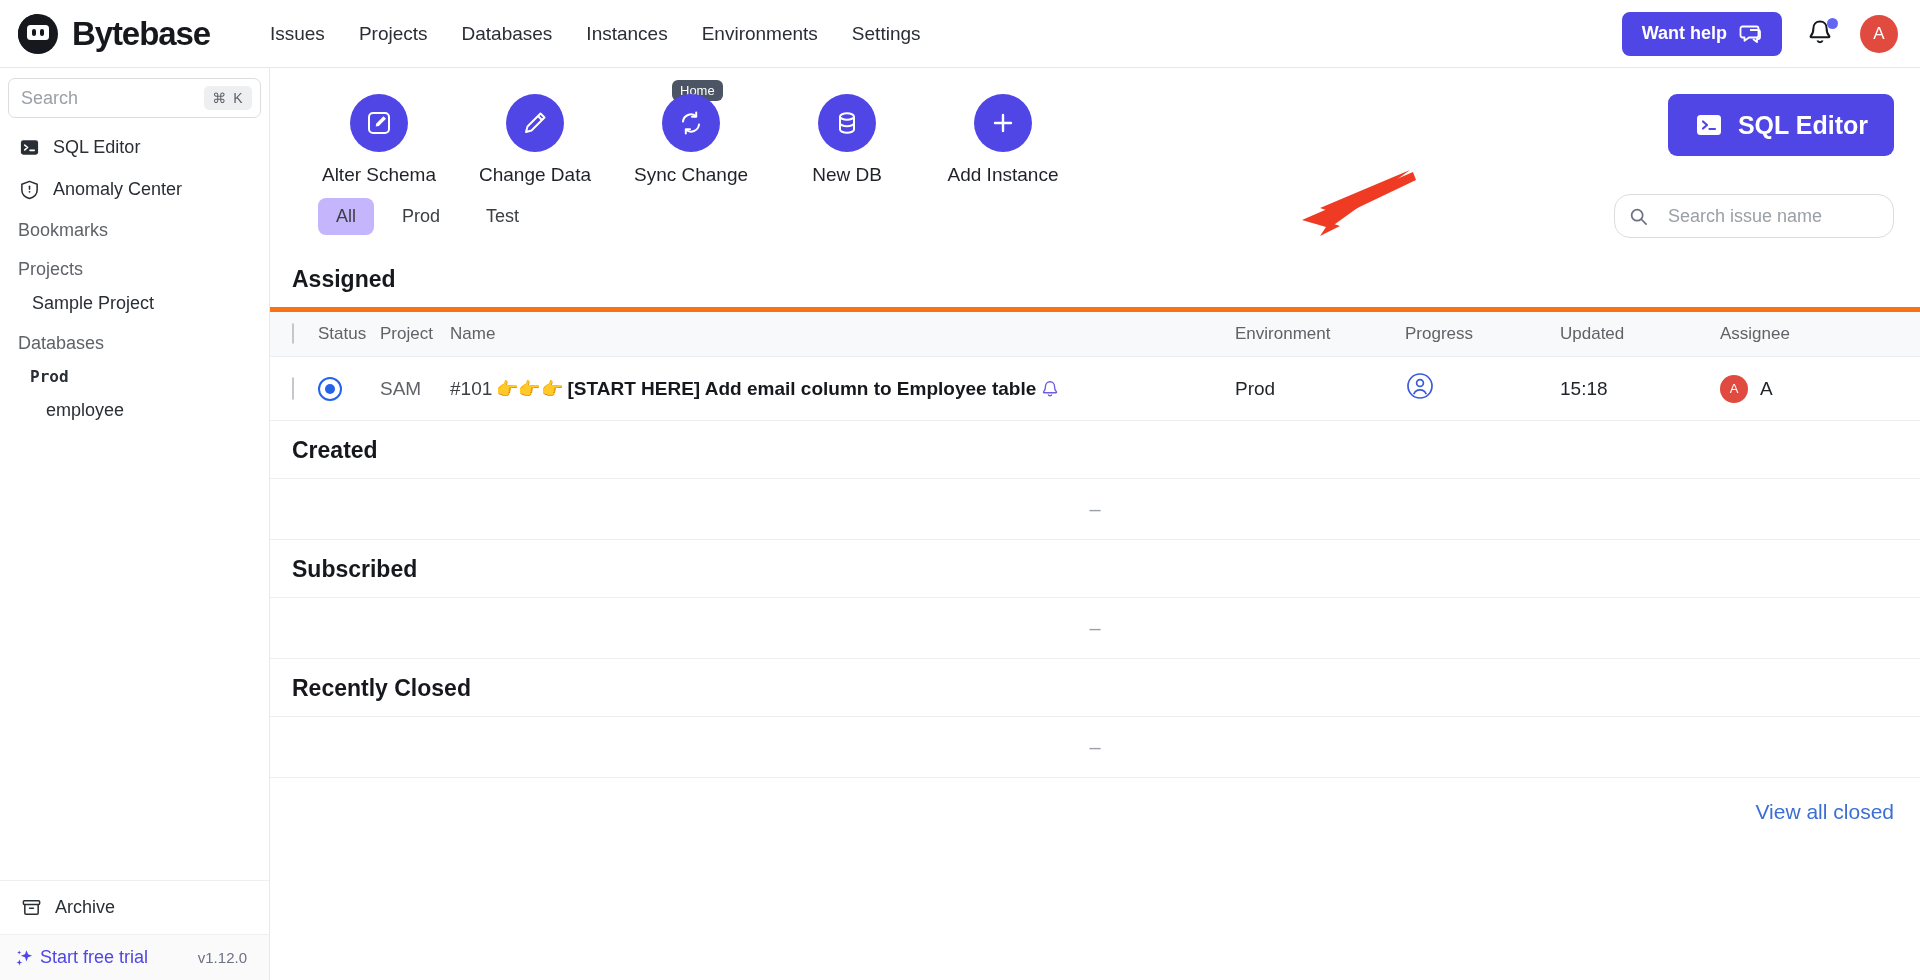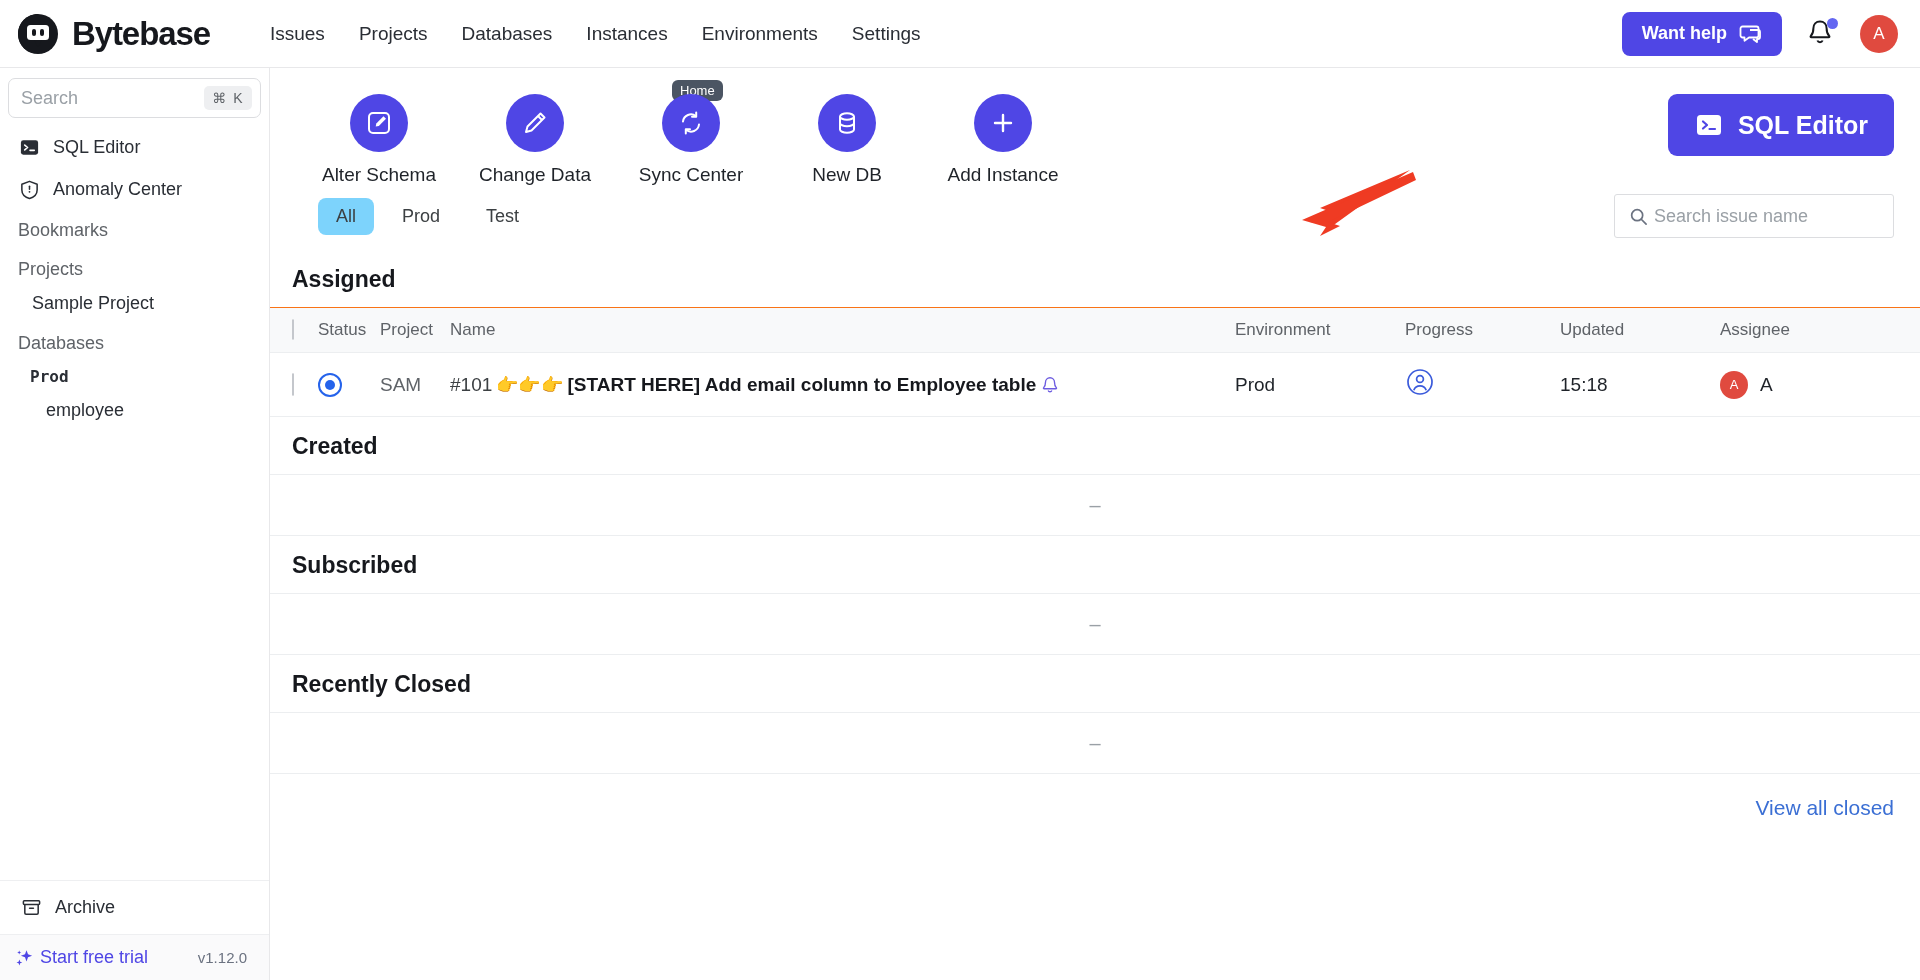--- a/index.html
+++ b/index.html
@@ -165,42 +165,42 @@
 
   .filterbar {
     display: flex; align-items: center;
     padding: 8px 26px 14px 26px;
   }
   .tabs { display: flex; gap: 10px; padding-left: 22px; }
   .tab {
     font-size: 18px; color: #3c4043;
     padding: 8px 18px; border-radius: 8px; cursor: pointer;
   }
-  .tab.active { background: #7dd3fc; font-weight: 400; }
+  .tab.active { background: #c4b5fd; font-weight: 400; }
   .issue-search {
     margin-left: auto;
     width: 280px; height: 44px;
-    border: 1px solid #dcdde0; border-radius: 3px;
-    display: flex; align-items: center; gap: 6px;
+    border: 1px solid #dcdde0; border-radius: 16px;
+    display: flex; align-items: center; gap: 20px;
     padding: 0 14px; cursor: text;
   }
   .issue-search .ph { font-size: 18px; color: #9aa0a6; }
 
   .content { flex: 1; overflow: hidden; }
   .section-title {
     font-size: 23px; font-weight: 700; color: #16181d;
     padding: 16px 26px 14px 22px;
   }
   .section-title.first { padding-top: 14px; }
 
   table.issues { width: 100%; border-collapse: collapse; table-layout: fixed; }
   table.issues thead tr { background: #f8f9fa; }
   table.issues th {
     text-align: left; font-size: 17px; font-weight: 400; color: #5f6368;
-    padding: 12px 0; border-top: 1px solid #f97316; border-bottom: 1px solid #eceef0;
+    padding: 12px 0; border-top: 5px solid #f97316; border-bottom: 1px solid #eceef0;
   }
   table.issues td {
     font-size: 19px; color: #1f2329;
     padding: 14px 0; border-bottom: 1px solid #eceef0;
     vertical-align: middle;
   }
   .col-check { width: 48px; padding-left: 22px !important; }
   .col-status { width: 62px; }
   .col-project { width: 70px; }
   .col-name { width: auto; }
@@ -380,21 +380,21 @@
         <div class="action">
           <span class="beta-badge">Home</span>
           <div class="action-circle">
             <svg width="30" height="30" viewBox="0 0 30 30">
               <path d="M7 13.5a8 8 0 0 1 13-5.3" fill="none" stroke="#fff" stroke-width="2" stroke-linecap="round"></path>
               <path d="M23 16.5a8 8 0 0 1-13 5.3" fill="none" stroke="#fff" stroke-width="2" stroke-linecap="round"></path>
               <path d="M20.2 4.6v4.2H16" fill="none" stroke="#fff" stroke-width="2" stroke-linecap="round" stroke-linejoin="round"></path>
               <path d="M9.8 25.4v-4.2H14" fill="none" stroke="#fff" stroke-width="2" stroke-linecap="round" stroke-linejoin="round"></path>
             </svg>
           </div>
-          <div class="action-label">Sync Center</div>
+          <div class="action-label">Sync Change</div>
         </div>
 
         <div class="action">
           <div class="action-circle">
             <svg width="30" height="30" viewBox="0 0 30 30">
               <ellipse cx="15" cy="8.5" rx="7" ry="3.2" fill="none" stroke="#fff" stroke-width="2"></ellipse>
               <path d="M8 8.5v13c0 1.8 3.1 3.2 7 3.2s7-1.4 7-3.2v-13" fill="none" stroke="#fff" stroke-width="2"></path>
               <path d="M8 15c0 1.8 3.1 3.2 7 3.2s7-1.4 7-3.2" fill="none" stroke="#fff" stroke-width="2"></path>
             </svg>
           </div>

